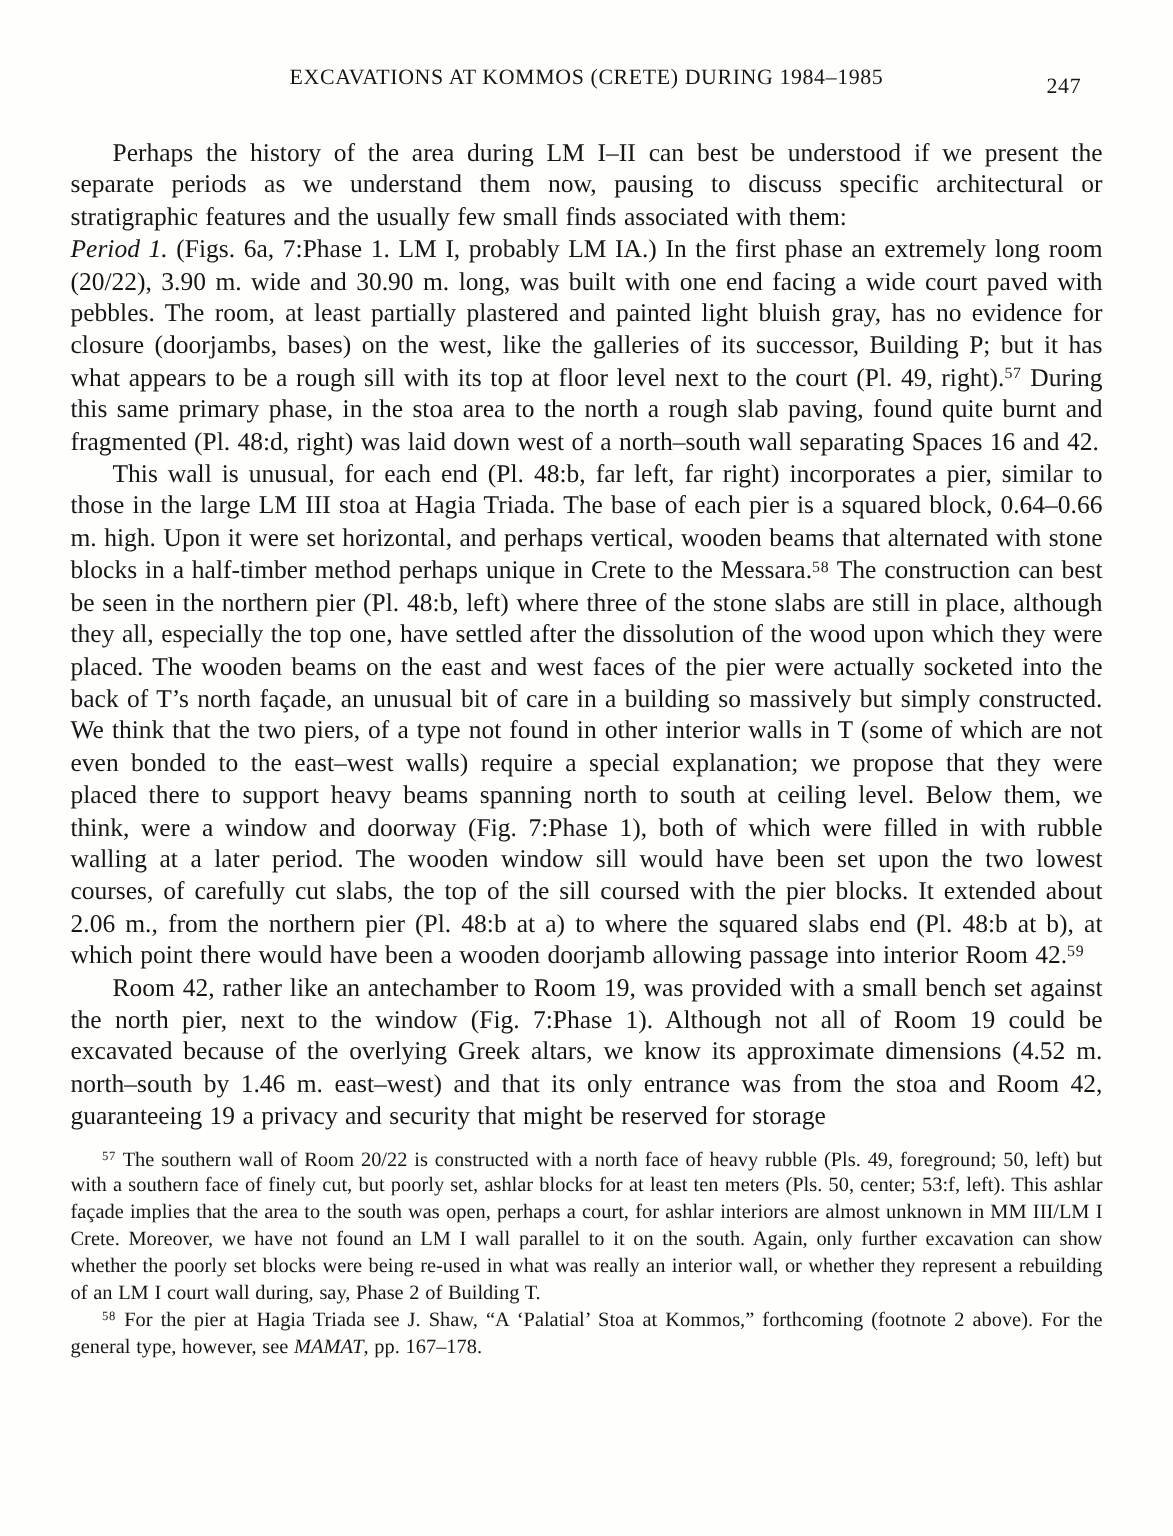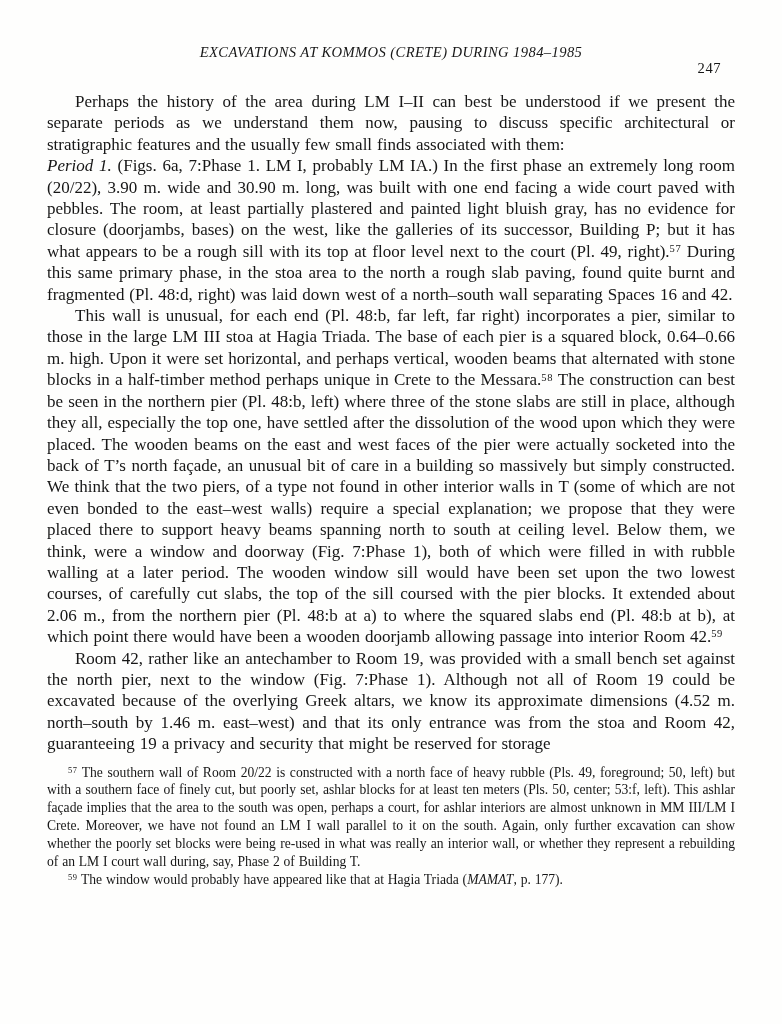--- a/index.html
+++ b/index.html
@@ -22,26 +22,25 @@
     position: relative;
     height: 18px;
     text-align: center;
     font-size: 14.6px;
     letter-spacing: 0.4px;
     margin-bottom: 29px;
     white-space: nowrap;
   }
   .running-head .head-title {
     display: inline-block;
-    font-style: italic;
   }
   .running-head .page-number {
     position: absolute;
     right: 14px;
-    top: 16px;
+    top: 6px;
     letter-spacing: 0.5px;
   }
   .body-text p.para {
     margin: 0;
     font-size: 17px;
     line-height: 21.4px;
     text-align: justify;
     word-spacing: 0.04em;
   }
   .body-text p.indent {
@@ -91,18 +90,18 @@
     <p class="para indent"><span>This wall is unusual, for each end (Pl. 48:b, far left, far right) incorporates a pier, similar to those in the large LM III stoa at Hagia Triada. The base of each pier is a squared block, 0.64–0.66 m. high. Upon it were set horizontal, and perhaps vertical, wooden beams that alternated with stone blocks in a half-timber method perhaps unique in Crete to the Messara.</span><sup class="fnref">58</sup><span> The construction can best be seen in the northern pier (Pl. 48:b, left) where three of the stone slabs are still in place, although they all, especially the top one, have settled after the dissolution of the wood upon which they were placed. The wooden beams on the east and west faces of the pier were actually socketed into the back of T’s north façade, an unusual bit of care in a building so massively but simply constructed. We think that the two piers, of a type not found in other interior walls in T (some of which are not even bonded to the east–west walls) require a special explanation; we propose that they were placed there to support heavy beams spanning north to south at ceiling level. Below them, we think, were a window and doorway (Fig. 7:Phase 1), both of which were filled in with rubble walling at a later period. The wooden window sill would have been set upon the two lowest courses, of carefully cut slabs, the top of the sill coursed with the pier blocks. It extended about 2.06 m., from the northern pier (Pl. 48:b at a) to where the squared slabs end (Pl. 48:b at b), at which point there would have been a wooden doorjamb allowing passage into interior Room 42.</span><sup class="fnref">59</sup></p>
 
     <p class="para indent"><span>Room 42, rather like an antechamber to Room 19, was provided with a small bench set against the north pier, next to the window (Fig. 7:Phase 1). Although not all of Room 19 could be excavated because of the overlying Greek altars, we know its approximate dimensions (4.52 m. north–south by 1.46 m. east–west) and that its only entrance was from the stoa and Room 42, guaranteeing 19 a privacy and security that might be reserved for storage</span></p>
 
   </div>
 
   <div class="footnotes">
 
     <p class="fn"><sup class="fnref">57</sup><span> The southern wall of Room 20/22 is constructed with a north face of heavy rubble (Pls. 49, foreground; 50, left) but with a southern face of finely cut, but poorly set, ashlar blocks for at least ten meters (Pls. 50, center; 53:f, left). This ashlar façade implies that the area to the south was open, perhaps a court, for ashlar interiors are almost unknown in MM III/LM I Crete. Moreover, we have not found an LM I wall parallel to it on the south. Again, only further excavation can show whether the poorly set blocks were being re-used in what was really an interior wall, or whether they represent a rebuilding of an LM I court wall during, say, Phase 2 of Building T.</span></p>
 
+    <p class="fn"><sup class="fnref">58</sup><span> For the pier at Hagia Triada see J. Shaw, “A ‘Palatial’ Stoa at Kommos,” forthcoming (footnote 2 above). For the general type, however, see </span><span class="italic">MAMAT</span><span>, pp. 167–178.</span></p>
 
-    <p class="fn"><sup class="fnref">59</sup><span> The window would probably have appeared like that at Hagia Triada (</span><span class="italic">MAMAT</span><span>, p. 177).</span></p>
 
   </div>
 
 </div>
 
 </body></html>

